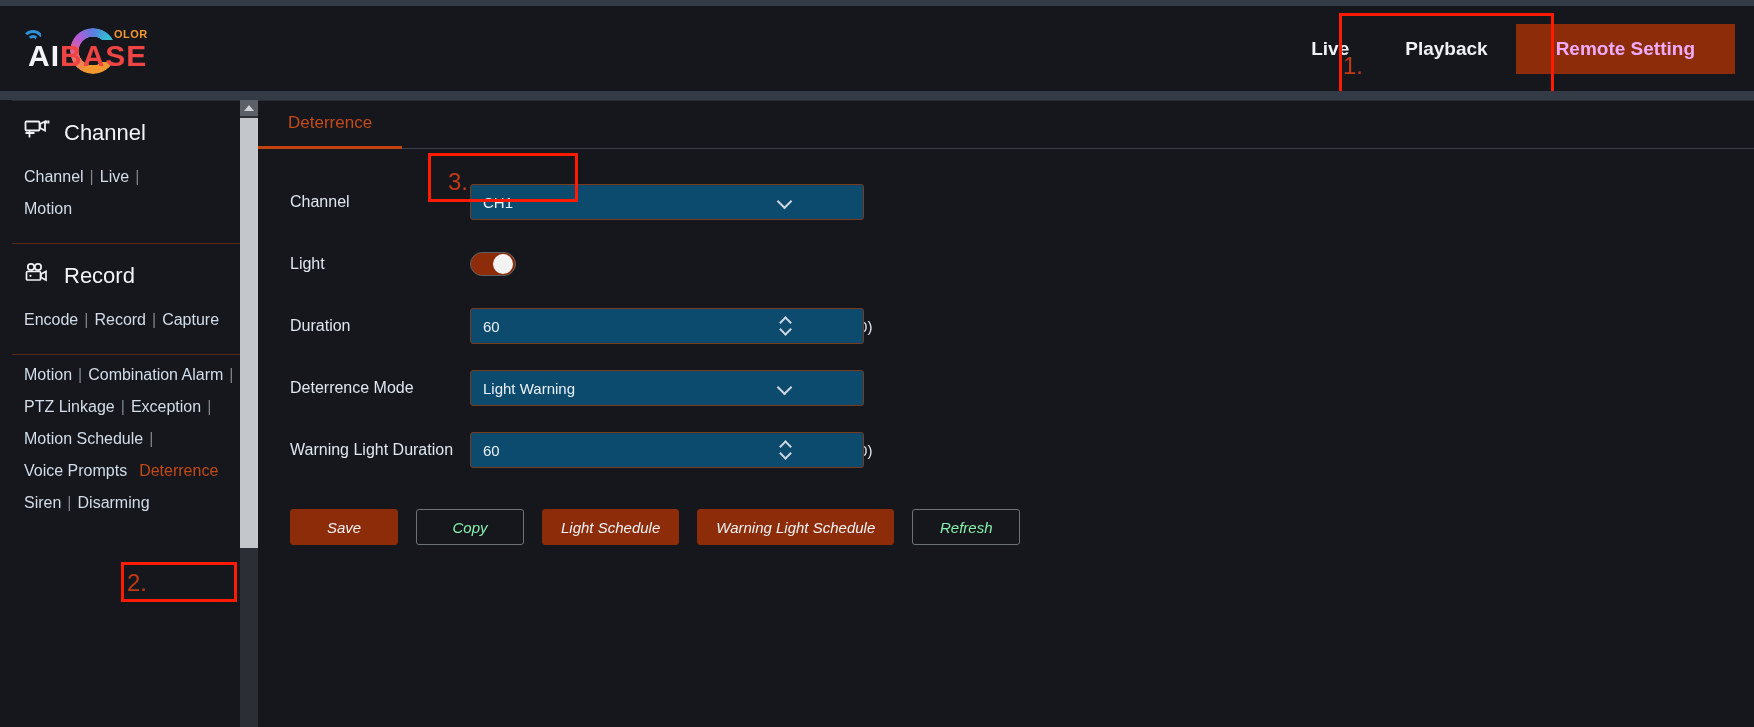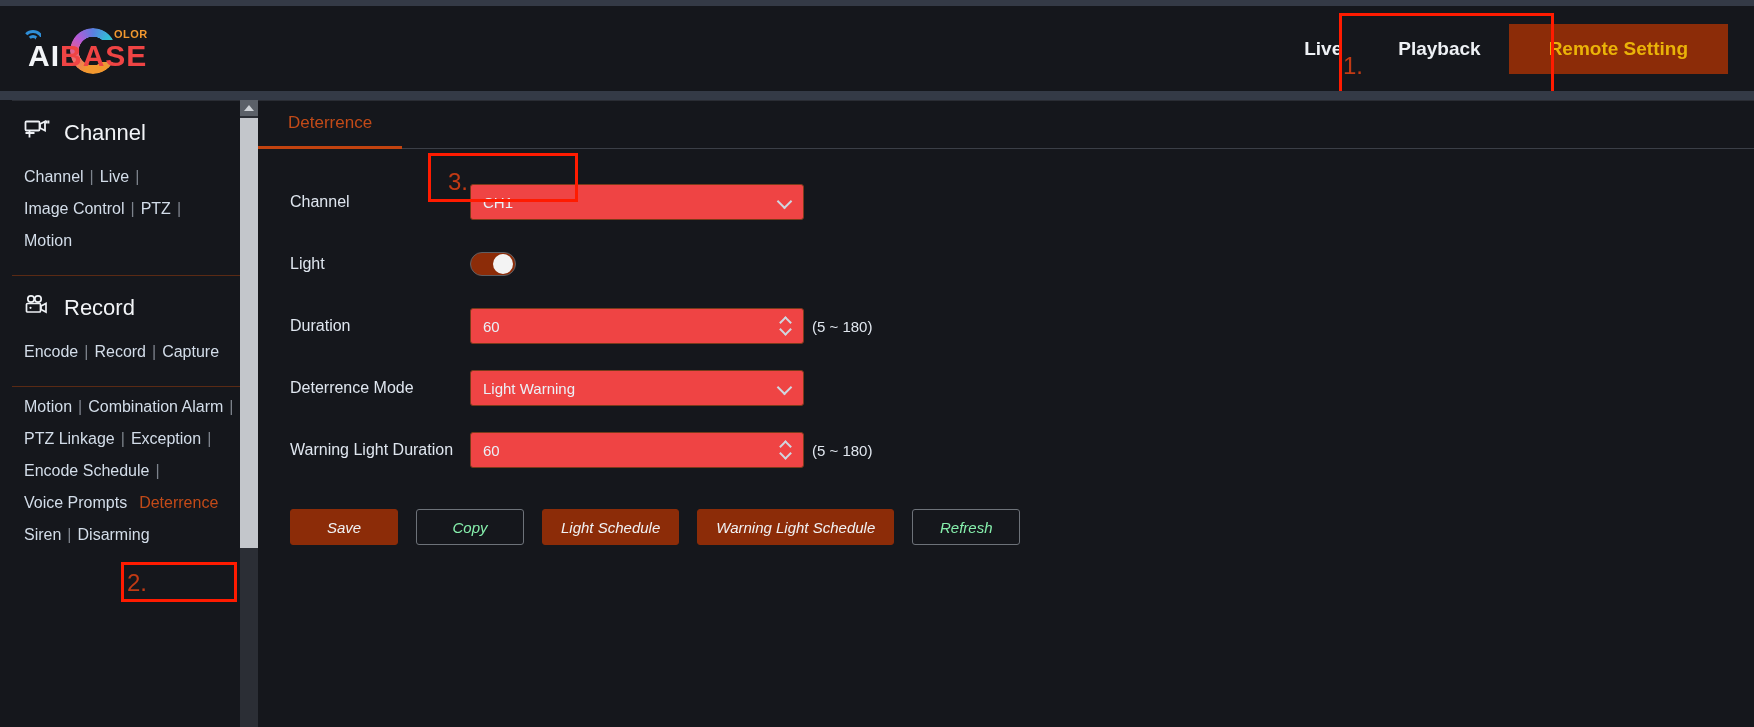--- a/index.html
+++ b/index.html
@@ -98,25 +98,25 @@
   }
   .nav-item {
     color: #eef1f5;
     font-size: 19px; font-weight: 700;
     padding: 0 28px;
     cursor: pointer;
     white-space: nowrap;
   }
   .nav-item.btn-primary {
     background: #8c2c08;
-    color: #eab308;
+    color: #f0abfc;
     height: 50px;
     display: flex; align-items: center;
     padding: 0 40px;
-    margin-right: 26px;
+    margin-right: 19px;
   }
 
   
   .annot-1 {
     position: absolute; left: 1339px; top: 13px;
     width: 215px; height: 95px;
     border: 3px solid #ff1b00;
     pointer-events: none;
   }
   .annot-num {
@@ -230,22 +230,22 @@
   }
   .lbl {
     width: 180px;
     color: #dfe6ef;
     font-size: 16px;
     flex: none;
   }
   .field { position: relative; width: 334px; flex: none; }
 
   .select, .numinput {
-    width: 334px; height: 36px;
-    background: #ef4444;
+    width: 394px; height: 36px;
+    background: #0c4a6e;
     border: 1px solid #7a3a1a;
     border-radius: 3px;
     color: #eaf0f7;
     font-size: 15px;
     font-family: "Liberation Sans", sans-serif;
     padding: 0 34px 0 12px;
     display: flex; align-items: center;
   }
   .chev {
     position: absolute; right: 12px; top: 11px;
@@ -375,23 +375,20 @@
             <path d="M16 5 L21 2.5 L21 11.5 L16 9 Z" stroke="#eef1f5" stroke-width="1.8" fill="none"></path>
             <path d="M22.5 1.5 v3 M24.5 1.5 v3" stroke="#eef1f5" stroke-width="1.8"></path>
             <path d="M1.5 14 h9 M5.5 11.5 v7" stroke="#eef1f5" stroke-width="1.8"></path>
           </svg>
         </span>
         <span>Channel</span>
       </div>
       <div class="side-links">
         <div>
           <span class="side-link">Channel</span><span class="sep">|</span><span class="side-link">Live</span><span class="sep">|</span>
-        </div>
-        <div>
-          <span class="side-link">Image Control</span><span class="sep">|</span><span class="side-link">PTZ</span><span class="sep">|</span>
         </div>
         <div>
           <span class="side-link">Motion</span>
         </div>
       </div>
     </div>
 
     <div class="side-group">
       <div class="side-head">
         <span>
@@ -414,21 +411,21 @@
 
     <div class="side-group">
       <div class="side-links">
         <div>
           <span class="side-link">Motion</span><span class="sep">|</span><span class="side-link">Combination Alarm</span><span class="sep">|</span>
         </div>
         <div>
           <span class="side-link">PTZ Linkage</span><span class="sep">|</span><span class="side-link">Exception</span><span class="sep">|</span>
         </div>
         <div>
-          <span class="side-link">Encode Schedule</span><span class="sep">|</span>
+          <span class="side-link">Motion Schedule</span><span class="sep">|</span>
         </div>
         <div>
           <span class="side-link">Voice Prompts</span><span class="sep"></span><span class="side-link active">Deterrence</span>
         </div>
         <div>
           <span class="side-link">Siren</span><span class="sep">|</span><span class="side-link">Disarming</span>
         </div>
       </div>
     </div>
   </div>

